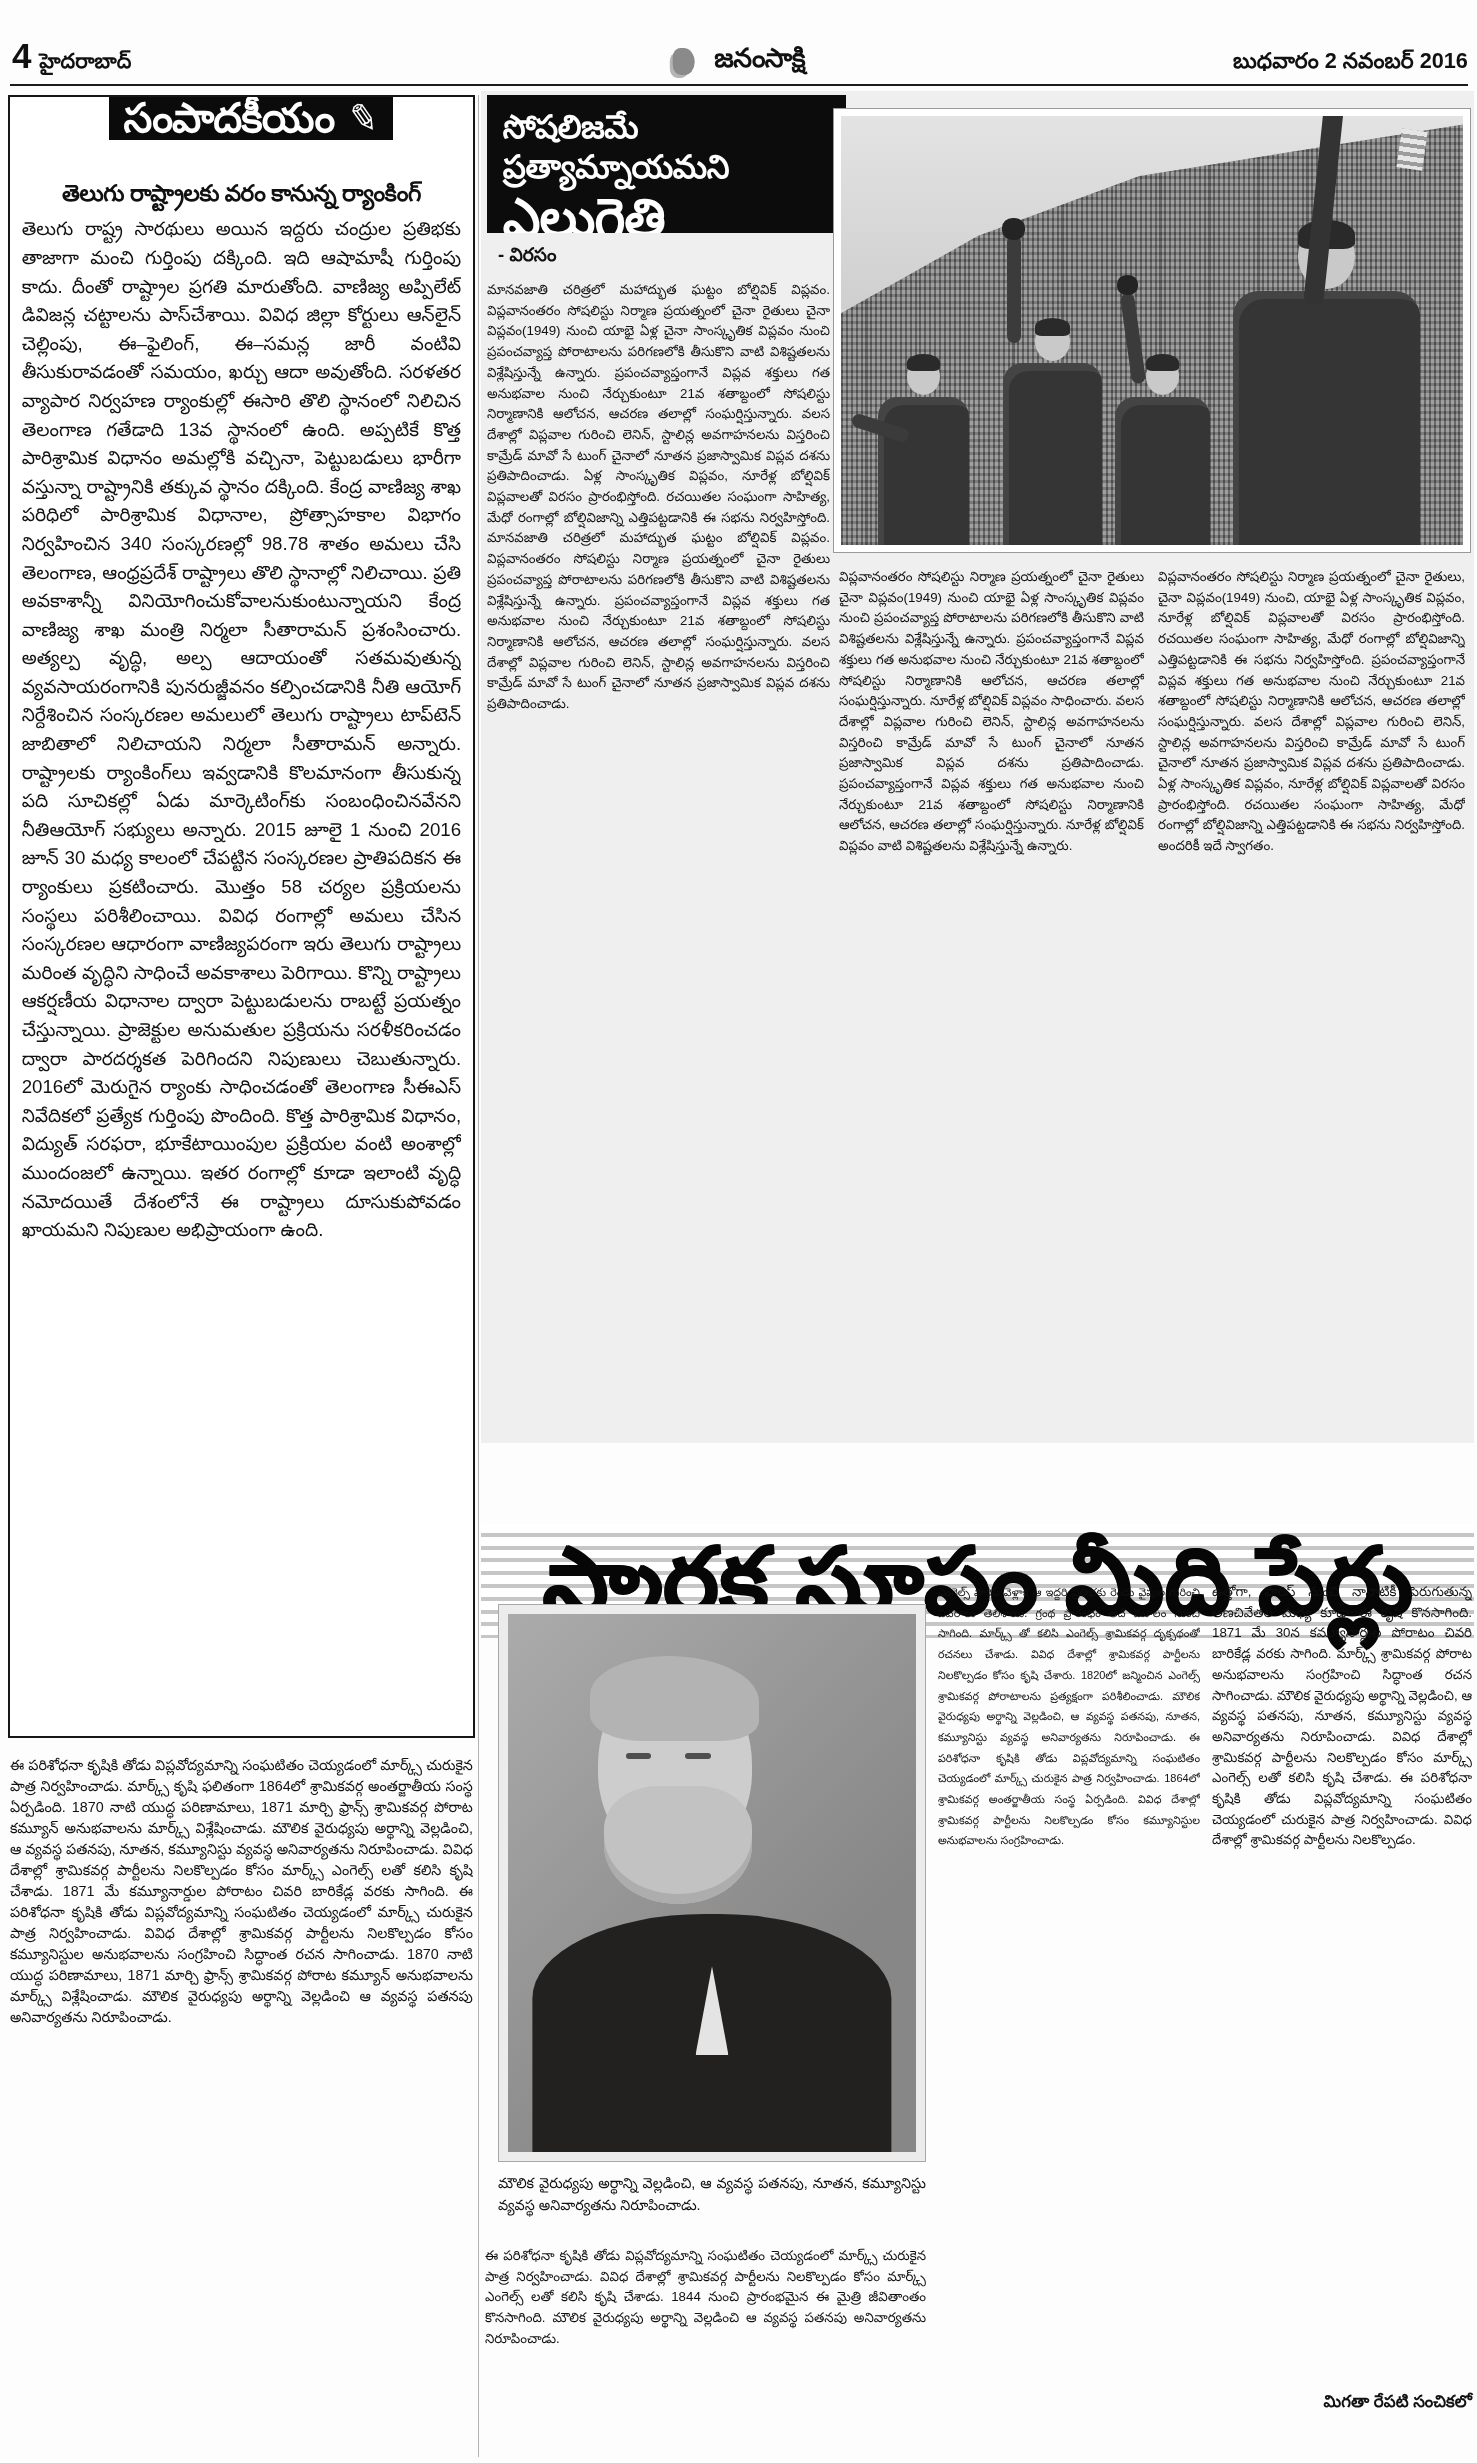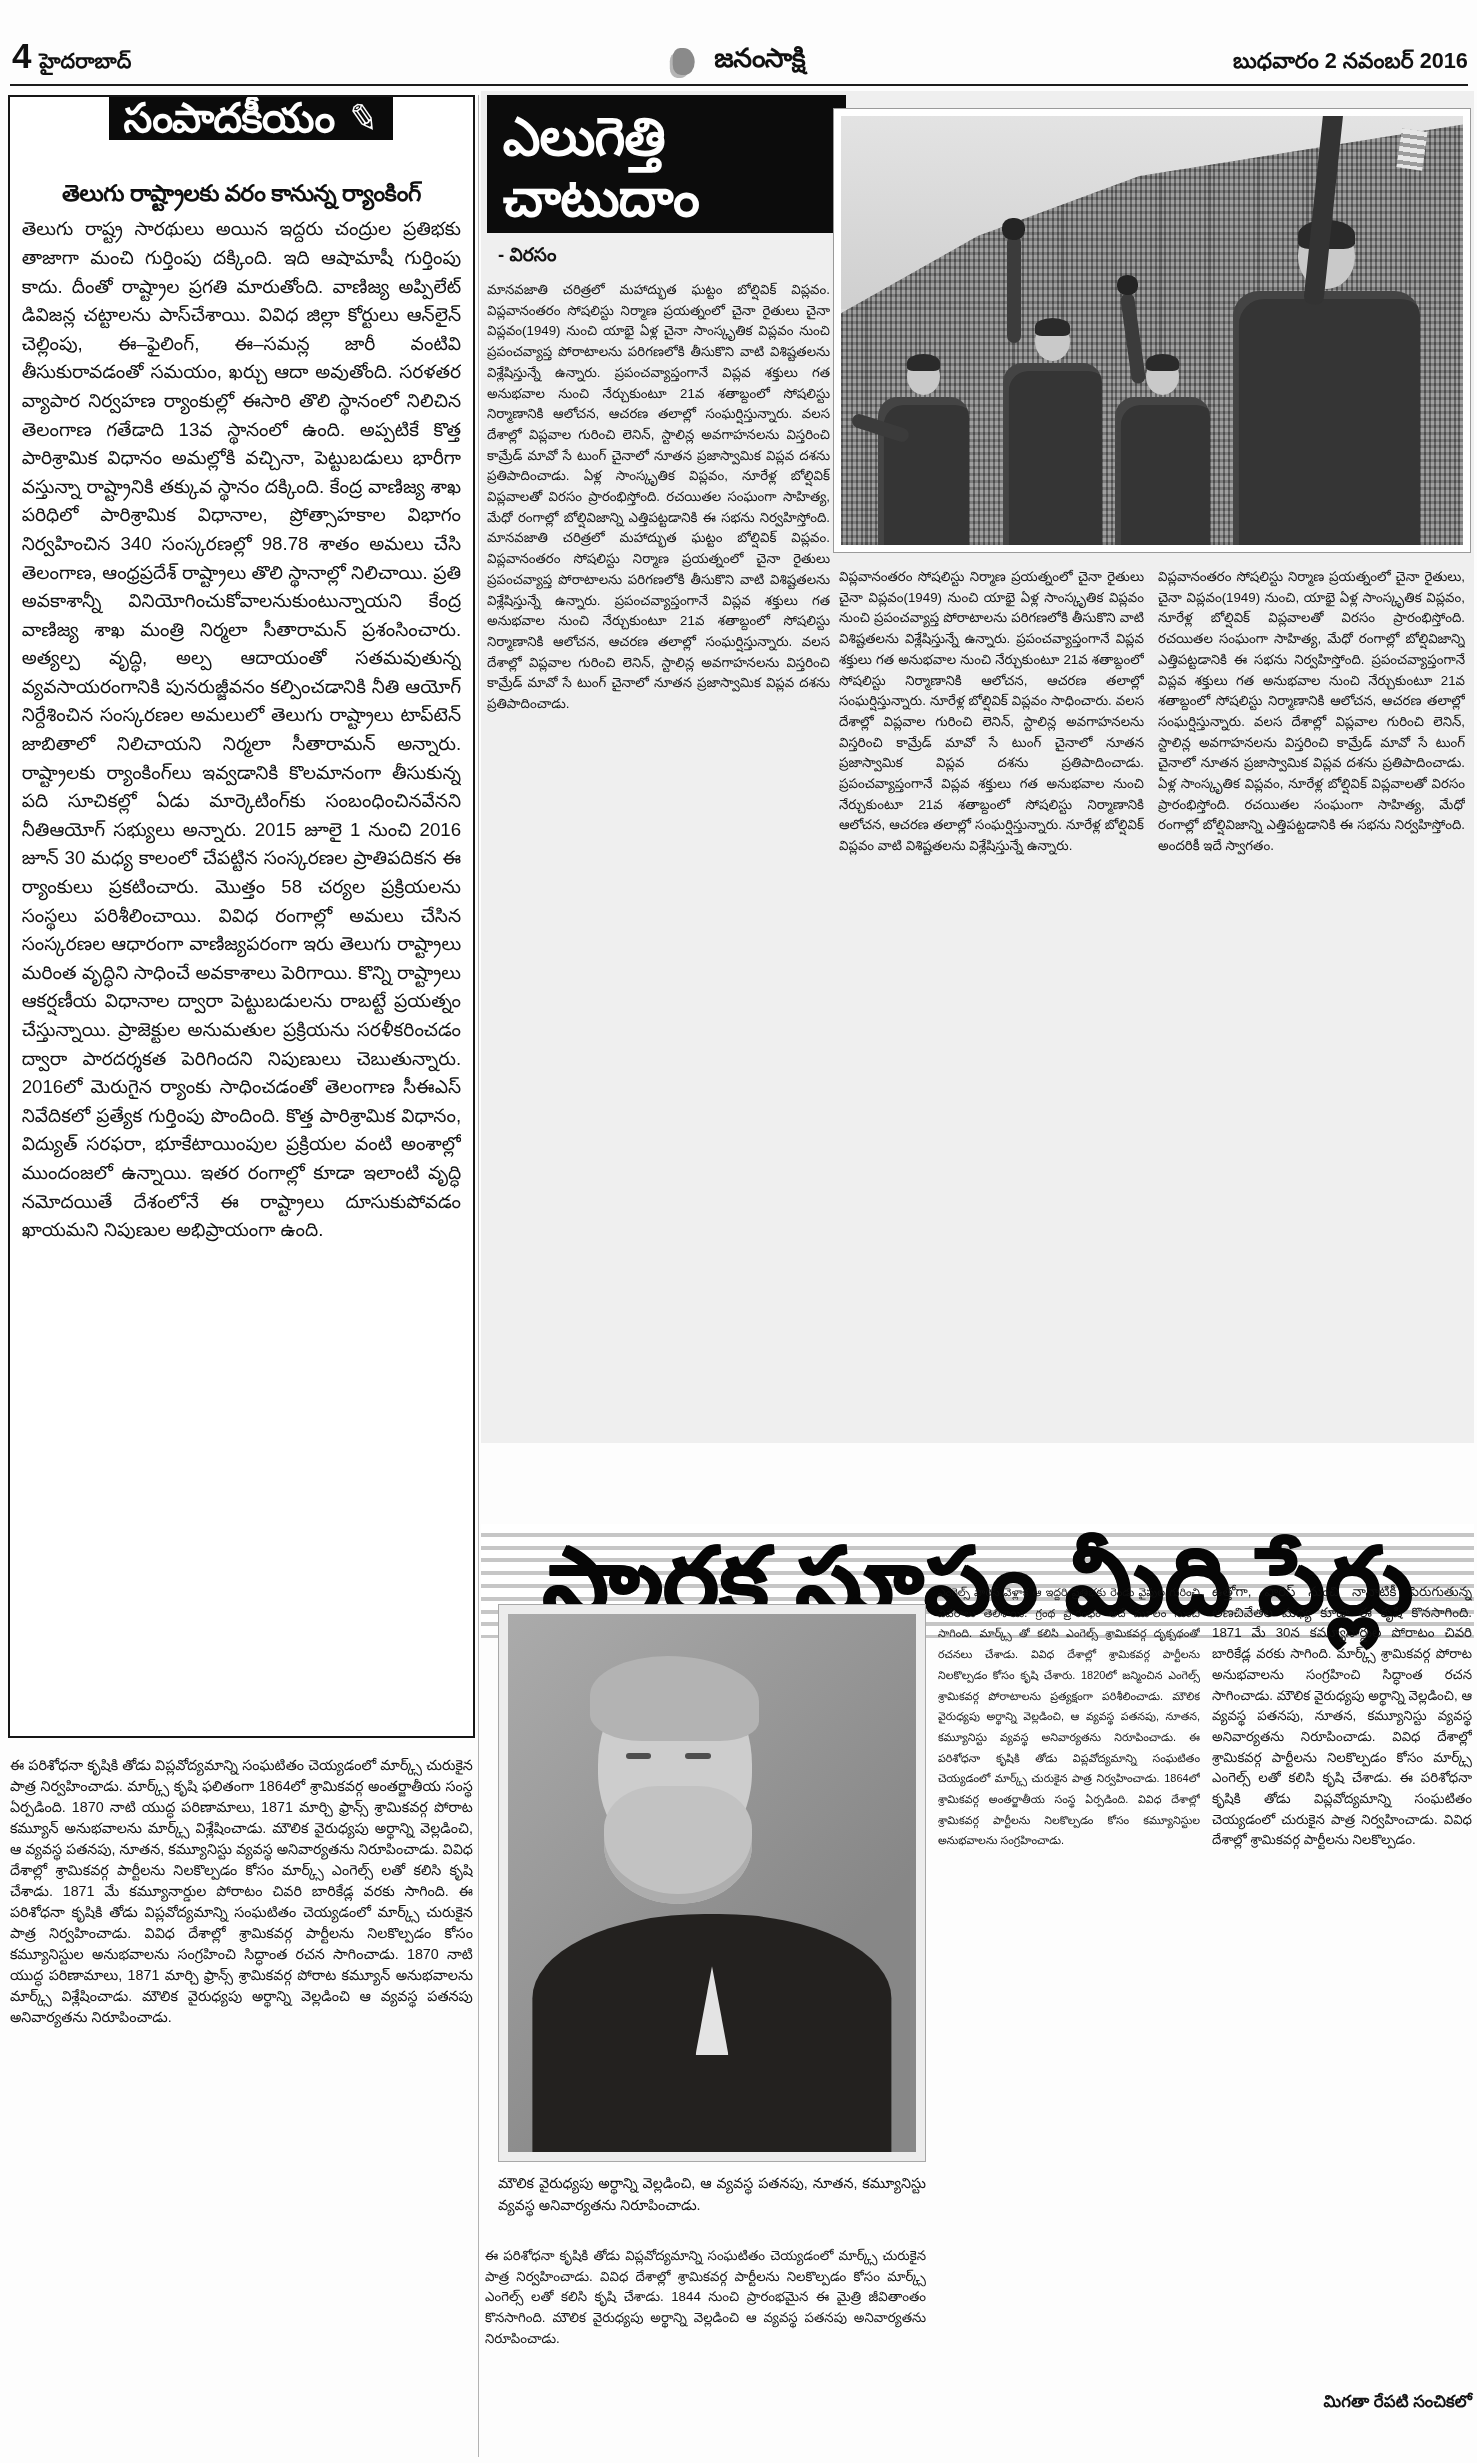--- a/index.html
+++ b/index.html
@@ -154,20 +154,21 @@
     <div class="edit-headline">తెలుగు రాష్ట్రాలకు వరం కానున్న ర్యాంకింగ్</div>
     <div class="edit-body">తెలుగు రాష్ట్ర సారథులు అయిన ఇద్దరు చంద్రుల ప్రతిభకు తాజాగా మంచి గుర్తింపు దక్కింది. ఇది ఆషామాషీ గుర్తింపు కాదు. దీంతో రాష్ట్రాల ప్రగతి మారుతోంది. వాణిజ్య అప్పిలేట్ డివిజన్ల చట్టాలను పాస్‌చేశాయి. వివిధ జిల్లా కోర్టులు ఆన్‌లైన్ చెల్లింపు, ఈ–ఫైలింగ్, ఈ–సమన్ల జారీ వంటివి తీసుకురావడంతో సమయం, ఖర్చు ఆదా అవుతోంది. సరళతర వ్యాపార నిర్వహణ ర్యాంకుల్లో ఈసారి తొలి స్థానంలో నిలిచిన తెలంగాణ గతేడాది 13వ స్థానంలో ఉంది. అప్పటికే కొత్త పారిశ్రామిక విధానం అమల్లోకి వచ్చినా, పెట్టుబడులు భారీగా వస్తున్నా రాష్ట్రానికి తక్కువ స్థానం దక్కింది. కేంద్ర వాణిజ్య శాఖ పరిధిలో పారిశ్రామిక విధానాల, ప్రోత్సాహకాల విభాగం నిర్వహించిన 340 సంస్కరణల్లో 98.78 శాతం అమలు చేసి తెలంగాణ, ఆంధ్రప్రదేశ్ రాష్ట్రాలు తొలి స్థానాల్లో నిలిచాయి. ప్రతి అవకాశాన్నీ వినియోగించుకోవాలనుకుంటున్నాయని కేంద్ర వాణిజ్య శాఖ మంత్రి నిర్మలా సీతారామన్ ప్రశంసించారు. అత్యల్ప వృద్ధి, అల్ప ఆదాయంతో సతమవుతున్న వ్యవసాయరంగానికి పునరుజ్జీవనం కల్పించడానికి నీతి ఆయోగ్ నిర్దేశించిన సంస్కరణల అమలులో తెలుగు రాష్ట్రాలు టాప్‌టెన్ జాబితాలో నిలిచాయని నిర్మలా సీతారామన్ అన్నారు. రాష్ట్రాలకు ర్యాంకింగ్‌లు ఇవ్వడానికి కొలమానంగా తీసుకున్న పది సూచికల్లో ఏడు మార్కెటింగ్‌కు సంబంధించినవేనని నీతిఆయోగ్ సభ్యులు అన్నారు. 2015 జూలై 1 నుంచి 2016 జూన్ 30 మధ్య కాలంలో చేపట్టిన సంస్కరణల ప్రాతిపదికన ఈ ర్యాంకులు ప్రకటించారు. మొత్తం 58 చర్యల ప్రక్రియలను సంస్థలు పరిశీలించాయి. వివిధ రంగాల్లో అమలు చేసిన సంస్కరణల ఆధారంగా వాణిజ్యపరంగా ఇరు తెలుగు రాష్ట్రాలు మరింత వృద్ధిని సాధించే అవకాశాలు పెరిగాయి. కొన్ని రాష్ట్రాలు ఆకర్షణీయ విధానాల ద్వారా పెట్టుబడులను రాబట్టే ప్రయత్నం చేస్తున్నాయి. ప్రాజెక్టుల అనుమతుల ప్రక్రియను సరళీకరించడం ద్వారా పారదర్శకత పెరిగిందని నిపుణులు చెబుతున్నారు. 2016లో మెరుగైన ర్యాంకు సాధించడంతో తెలంగాణ సీఈఎస్ నివేదికలో ప్రత్యేక గుర్తింపు పొందింది. కొత్త పారిశ్రామిక విధానం, విద్యుత్ సరఫరా, భూకేటాయింపుల ప్రక్రియల వంటి అంశాల్లో ముందంజలో ఉన్నాయి. ఇతర రంగాల్లో కూడా ఇలాంటి వృద్ధి నమోదయితే దేశంలోనే ఈ రాష్ట్రాలు దూసుకుపోవడం ఖాయమని నిపుణుల అభిప్రాయంగా ఉంది.</div>
   </div>
 
   <div class="left-cont">ఈ పరిశోధనా కృషికి తోడు విప్లవోద్యమాన్ని సంఘటితం చెయ్యడంలో మార్క్స్ చురుకైన పాత్ర నిర్వహించాడు. మార్క్స్ కృషి ఫలితంగా 1864లో శ్రామికవర్గ అంతర్జాతీయ సంస్థ ఏర్పడింది. 1870 నాటి యుద్ధ పరిణామాలు, 1871 మార్చి ఫ్రాన్స్ శ్రామికవర్గ పోరాట కమ్యూన్ అనుభవాలను మార్క్స్ విశ్లేషించాడు. మౌలిక వైరుధ్యపు అర్థాన్ని వెల్లడించి, ఆ వ్యవస్థ పతనపు, నూతన, కమ్యూనిస్టు వ్యవస్థ అనివార్యతను నిరూపించాడు. వివిధ దేశాల్లో శ్రామికవర్గ పార్టీలను నిలకొల్పడం కోసం మార్క్స్ ఎంగెల్స్ లతో కలిసి కృషి చేశాడు. 1871 మే కమ్యూనార్డుల పోరాటం చివరి బారికేడ్ల వరకు సాగింది. ఈ పరిశోధనా కృషికి తోడు విప్లవోద్యమాన్ని సంఘటితం చెయ్యడంలో మార్క్స్ చురుకైన పాత్ర నిర్వహించాడు. వివిధ దేశాల్లో శ్రామికవర్గ పార్టీలను నిలకొల్పడం కోసం కమ్యూనిస్టుల అనుభవాలను సంగ్రహించి సిద్ధాంత రచన సాగించాడు. 1870 నాటి యుద్ధ పరిణామాలు, 1871 మార్చి ఫ్రాన్స్ శ్రామికవర్గ పోరాట కమ్యూన్ అనుభవాలను మార్క్స్ విశ్లేషించాడు. మౌలిక వైరుధ్యపు అర్థాన్ని వెల్లడించి ఆ వ్యవస్థ పతనపు అనివార్యతను నిరూపించాడు.</div>
 
   <div class="vline"></div>
 
   <div class="soc-bg"></div>
   <div class="soc-head">
+    <div class="soc-h1">సోషలిజమే ప్రత్యామ్నాయమని</div>
     <div class="soc-h2">ఎలుగెత్తి చాటుదాం</div>
   </div>
   <div class="soc-byline">- విరసం</div>
   <div class="soc-col-center">మానవజాతి చరిత్రలో మహాద్భుత ఘట్టం బోల్షివిక్ విప్లవం. విప్లవానంతరం సోషలిస్టు నిర్మాణ ప్రయత్నంలో చైనా రైతులు చైనా విప్లవం(1949) నుంచి యాభై ఏళ్ల చైనా సాంస్కృతిక విప్లవం నుంచి ప్రపంచవ్యాప్త పోరాటాలను పరిగణలోకి తీసుకొని వాటి విశిష్టతలను విశ్లేషిస్తున్నే ఉన్నారు. ప్రపంచవ్యాప్తంగానే విప్లవ శక్తులు గత అనుభవాల నుంచి నేర్చుకుంటూ 21వ శతాబ్దంలో సోషలిస్టు నిర్మాణానికి ఆలోచన, ఆచరణ తలాల్లో సంఘర్షిస్తున్నారు. వలస దేశాల్లో విప్లవాల గురించి లెనిన్, స్టాలిన్ల అవగాహనలను విస్తరించి కామ్రేడ్ మావో సే టుంగ్ చైనాలో నూతన ప్రజాస్వామిక విప్లవ దశను ప్రతిపాదించాడు. ఏళ్ల సాంస్కృతిక విప్లవం, నూరేళ్ల బోల్షివిక్ విప్లవాలతో విరసం ప్రారంభిస్తోంది. రచయితల సంఘంగా సాహిత్య, మేధో రంగాల్లో బోల్షివిజాన్ని ఎత్తిపట్టడానికి ఈ సభను నిర్వహిస్తోంది. మానవజాతి చరిత్రలో మహాద్భుత ఘట్టం బోల్షివిక్ విప్లవం. విప్లవానంతరం సోషలిస్టు నిర్మాణ ప్రయత్నంలో చైనా రైతులు ప్రపంచవ్యాప్త పోరాటాలను పరిగణలోకి తీసుకొని వాటి విశిష్టతలను విశ్లేషిస్తున్నే ఉన్నారు. ప్రపంచవ్యాప్తంగానే విప్లవ శక్తులు గత అనుభవాల నుంచి నేర్చుకుంటూ 21వ శతాబ్దంలో సోషలిస్టు నిర్మాణానికి ఆలోచన, ఆచరణ తలాల్లో సంఘర్షిస్తున్నారు. వలస దేశాల్లో విప్లవాల గురించి లెనిన్, స్టాలిన్ల అవగాహనలను విస్తరించి కామ్రేడ్ మావో సే టుంగ్ చైనాలో నూతన ప్రజాస్వామిక విప్లవ దశను ప్రతిపాదించాడు.</div>
 
   <div class="crowd-frame">
     <div class="crowd-photo">
       <div class="crowd-sky"></div>
       <div class="crowd-mass"></div>
       <div class="flag"></div>

